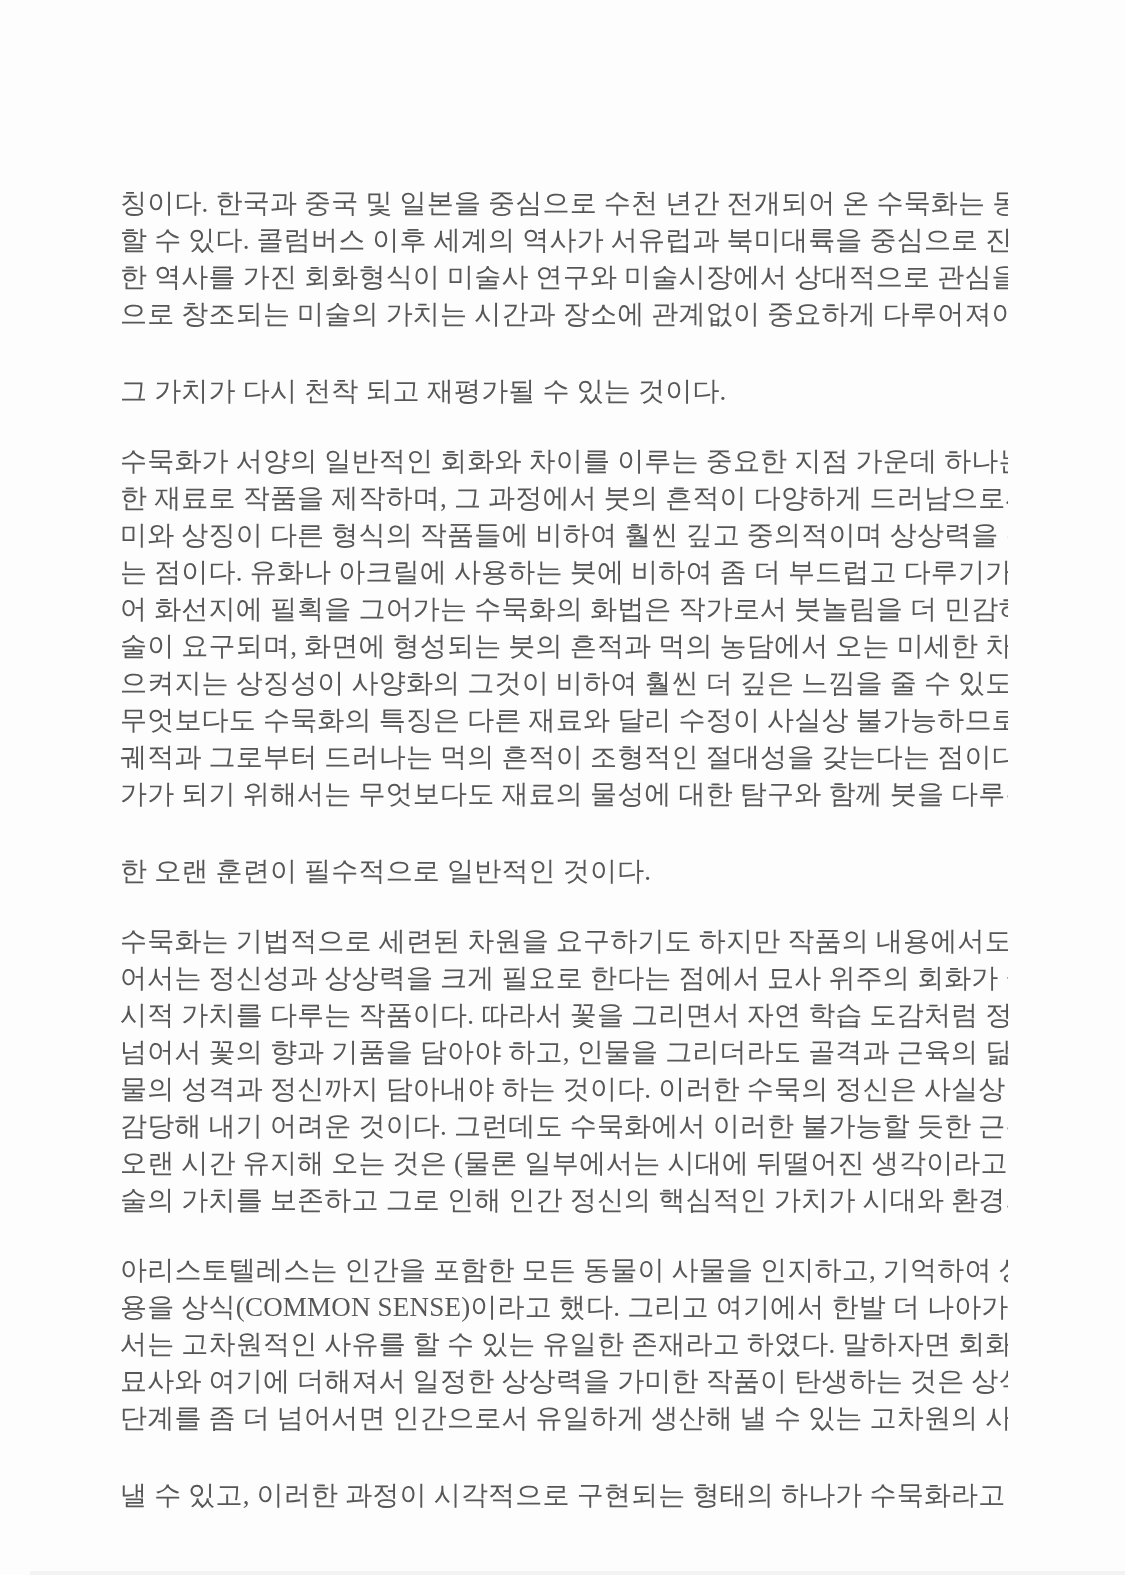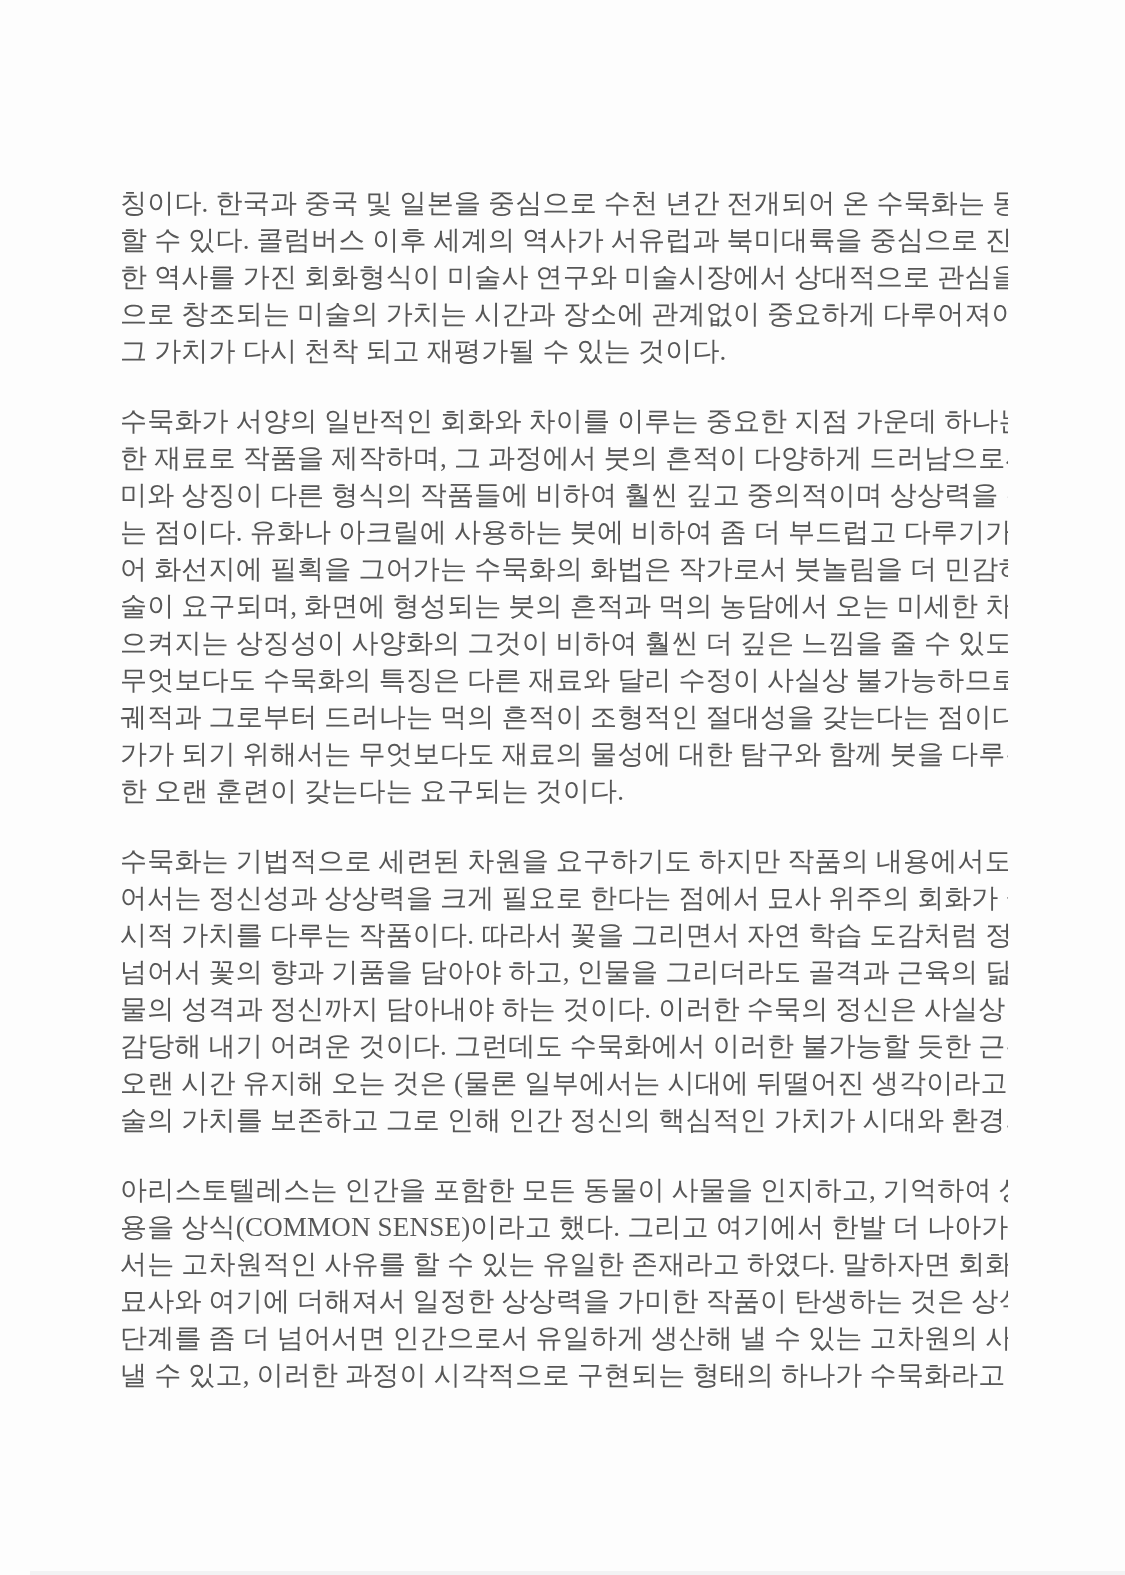--- a/index.html
+++ b/index.html
@@ -30,20 +30,21 @@
   }
   .line {
     height: 37px;
     overflow: hidden;
     white-space: nowrap;
     text-align: justify;
     text-align-last: justify;
   }
   .line.last {
     text-align-last: left;
+    margin-top: 40px;
   }
   .page-edge {
     position: absolute;
     left: 30px;
     right: 0;
     bottom: 0;
     height: 4px;
     background: #f2f3f4;
   }
 </style>
@@ -66,21 +67,21 @@
       <div class="line">수묵화가 서양의 일반적인 회화와 차이를 이루는 중요한 지점 가운데 하나는 먹과 붓이라는 단일</div>
       <div class="line">한 재료로 작품을 제작하며, 그 과정에서 붓의 흔적이 다양하게 드러남으로써 그것이 내포하는 의</div>
       <div class="line">미와 상징이 다른 형식의 작품들에 비하여 훨씬 깊고 중의적이며 상상력을 강하게 불러일으킨다</div>
       <div class="line">는 점이다. 유화나 아크릴에 사용하는 붓에 비하여 좀 더 부드럽고 다루기가 힘든 붓으로 먹을 찍</div>
       <div class="line">어 화선지에 필획을 그어가는 수묵화의 화법은 작가로서 붓놀림을 더 민감하게 다루어야 하는 기</div>
       <div class="line">술이 요구되며, 화면에 형성되는 붓의 흔적과 먹의 농담에서 오는 미세한 차이와 변화에서 불러일</div>
       <div class="line">으켜지는 상징성이 사양화의 그것이 비하여 훨씬 더 깊은 느낌을 줄 수 있도록 해야 하는 것이다.</div>
       <div class="line">무엇보다도 수묵화의 특징은 다른 재료와 달리 수정이 사실상 불가능하므로 한 번에 그어진 붓의</div>
       <div class="line">궤적과 그로부터 드러나는 먹의 흔적이 조형적인 절대성을 갖는다는 점이다. 그러므로 수묵화 작</div>
       <div class="line">가가 되기 위해서는 무엇보다도 재료의 물성에 대한 탐구와 함께 붓을 다루는 세밀한 손기술에 대</div>
-      <div class="line last">한 오랜 훈련이 갖는다는 요구되는 것이다.</div>
+      <div class="line last">한 오랜 훈련이 필수적으로 일반적인 것이다.</div>
     </div>
 
     <div class="paragraph">
       <div class="line">수묵화는 기법적으로 세련된 차원을 요구하기도 하지만 작품의 내용에서도 사실적인 묘사를 넘</div>
       <div class="line">어서는 정신성과 상상력을 크게 필요로 한다는 점에서 묘사 위주의 회화가 극복하기 어려운 비가</div>
       <div class="line">시적 가치를 다루는 작품이다. 따라서 꽃을 그리면서 자연 학습 도감처럼 정확하게 그려내는 것을</div>
       <div class="line">넘어서 꽃의 향과 기품을 담아야 하고, 인물을 그리더라도 골격과 근육의 닮음을 넘어서서 그 인</div>
       <div class="line">물의 성격과 정신까지 담아내야 하는 것이다. 이러한 수묵의 정신은 사실상 보통의 사람들로서는</div>
       <div class="line">감당해 내기 어려운 것이다. 그런데도 수묵화에서 이러한 불가능할 듯한 근본원리(CANNON)를</div>
       <div class="line">오랜 시간 유지해 오는 것은 (물론 일부에서는 시대에 뒤떨어진 생각이라고 할 수도 있겠지만) 예</div>

